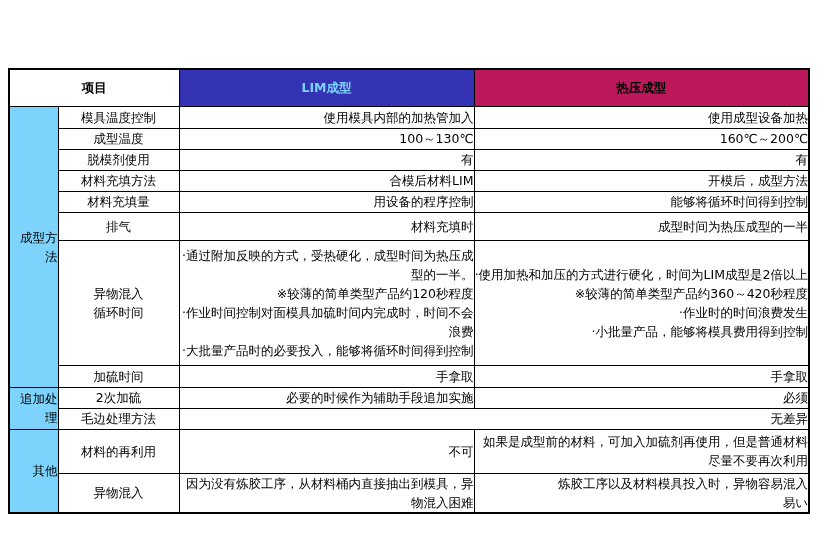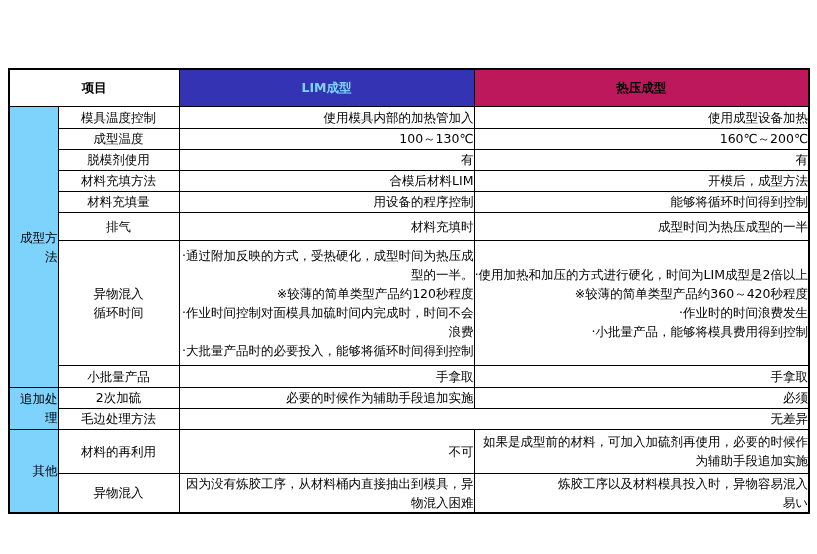--- a/index.html
+++ b/index.html
@@ -135,42 +135,42 @@
       </td>
       <td class="content">
         <div class="line">·使用加热和加压的方式进行硬化，时间为LIM成型是2倍以上</div>
         <div class="line">　※较薄的简单类型产品约360～420秒程度</div>
         <div class="line">·作业时的时间浪费发生</div>
         <div class="line">·小批量产品，能够将模具费用得到控制</div>
       </td>
     </tr>
 
     <tr style="height:22px">
-      <td class="item">小批量产品</td>
+      <td class="item">加硫时间</td>
       <td class="content">手拿取</td>
       <td class="content">手拿取</td>
     </tr>
 
     <tr style="height:21px">
       <td class="group" rowspan="2">追加处理</td>
       <td class="item">2次加硫</td>
       <td class="content">必要的时候作为辅助手段追加实施</td>
       <td class="content">必须</td>
     </tr>
 
     <tr style="height:21px">
       <td class="item">毛边处理方法</td>
       <td class="content" colspan="2">无差异</td>
     </tr>
 
     <tr style="height:44px">
       <td class="group" rowspan="2">其他</td>
       <td class="item">材料的再利用</td>
       <td class="content">不可</td>
-      <td class="content">如果是成型前的材料，可加入加硫剂再使用，必要的时候作为辅助手段追加实施</td>
+      <td class="content">如果是成型前的材料，可加入加硫剂再使用，但是普通材料尽量不要再次利用</td>
     </tr>
 
     <tr style="height:28px">
       <td class="item">异物混入</td>
       <td class="content">因为没有炼胶工序，从材料桶内直接抽出到模具，异物混入困难</td>
       <td class="content">
         <div class="line">炼胶工序以及材料模具投入时，异物容易混入</div>
         <div class="line">易い</div>
       </td>
     </tr>

